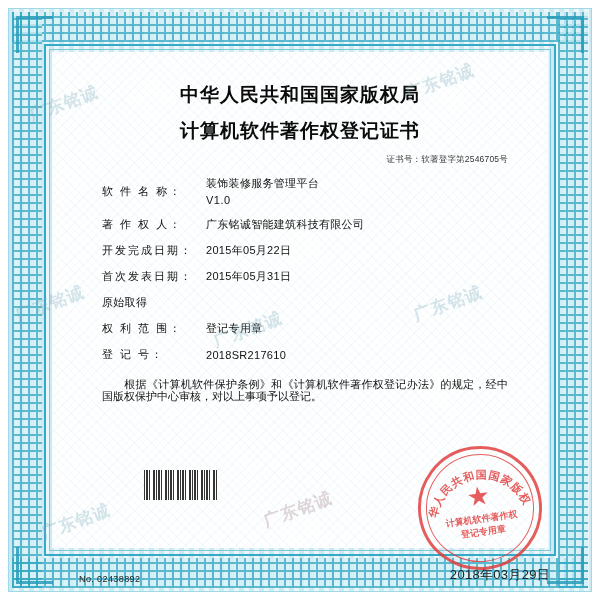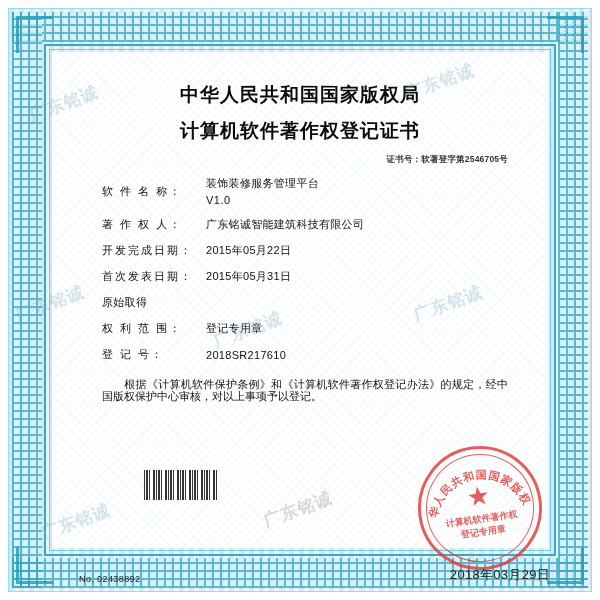--- a/index.html
+++ b/index.html
@@ -127,21 +127,20 @@
     font-family: Liberation Serif, serif;
   }
 
   .cert-no {
     text-align: right;
     font-size: 8.5px;
     color: #333;
     margin-top: 10px;
     padding-right: 6px;
     letter-spacing: .2px;
-    font-weight: bold;
   }
 
   .fields {
     margin-top: 10px;
     padding-left: 16px;
   }
   .field-row {
     display: flex;
     align-items: center;
     margin-bottom: 11px;

